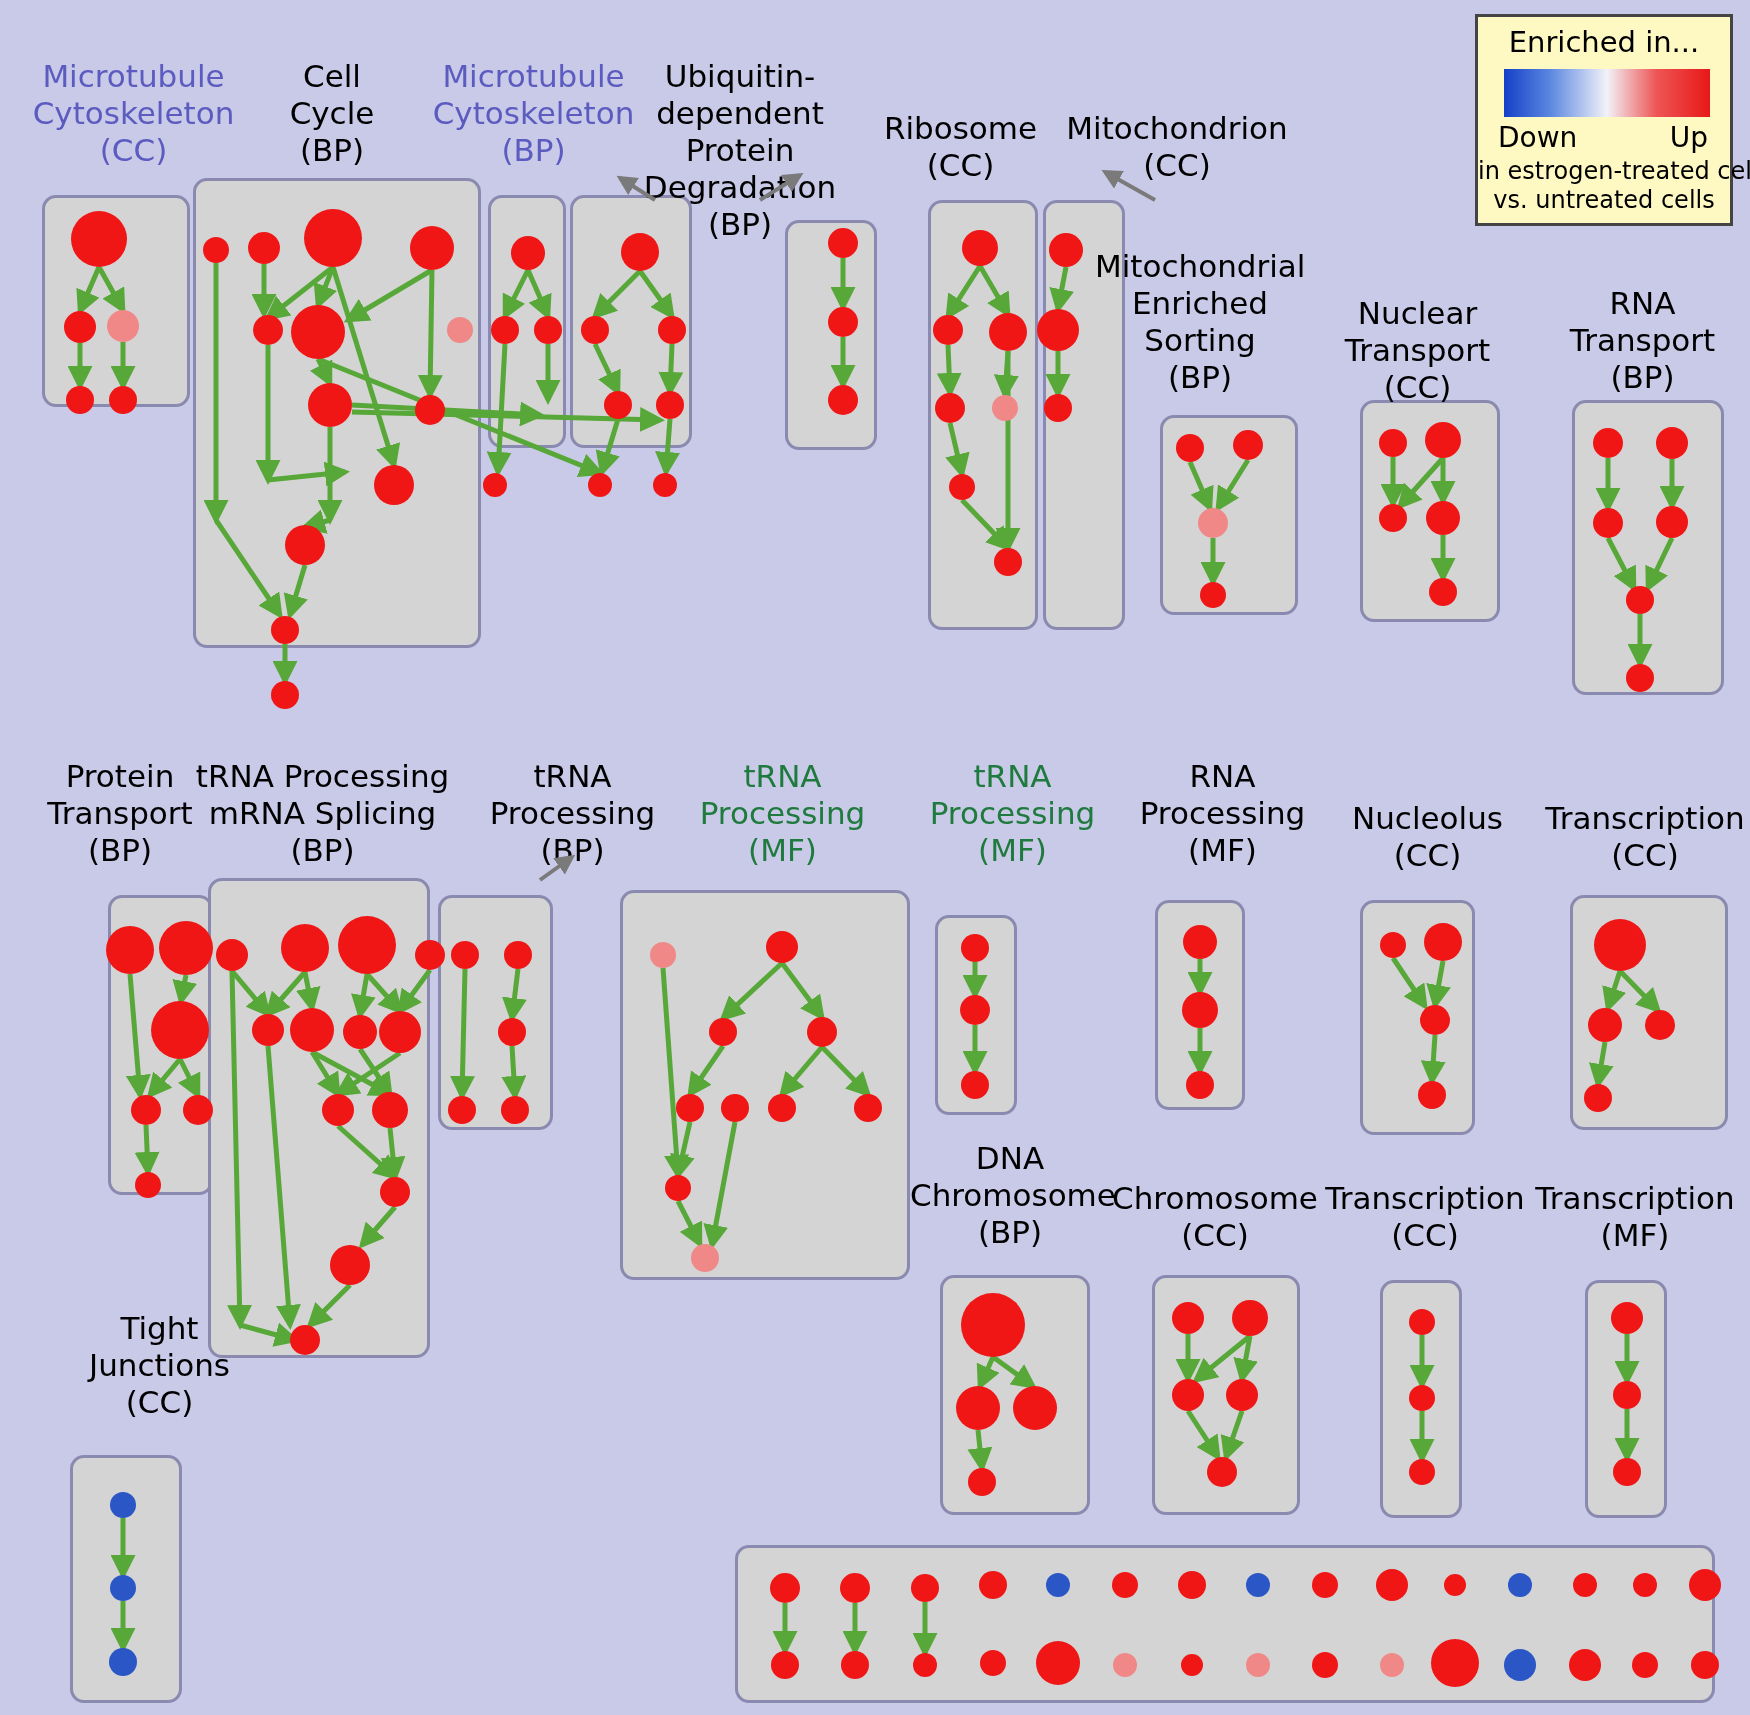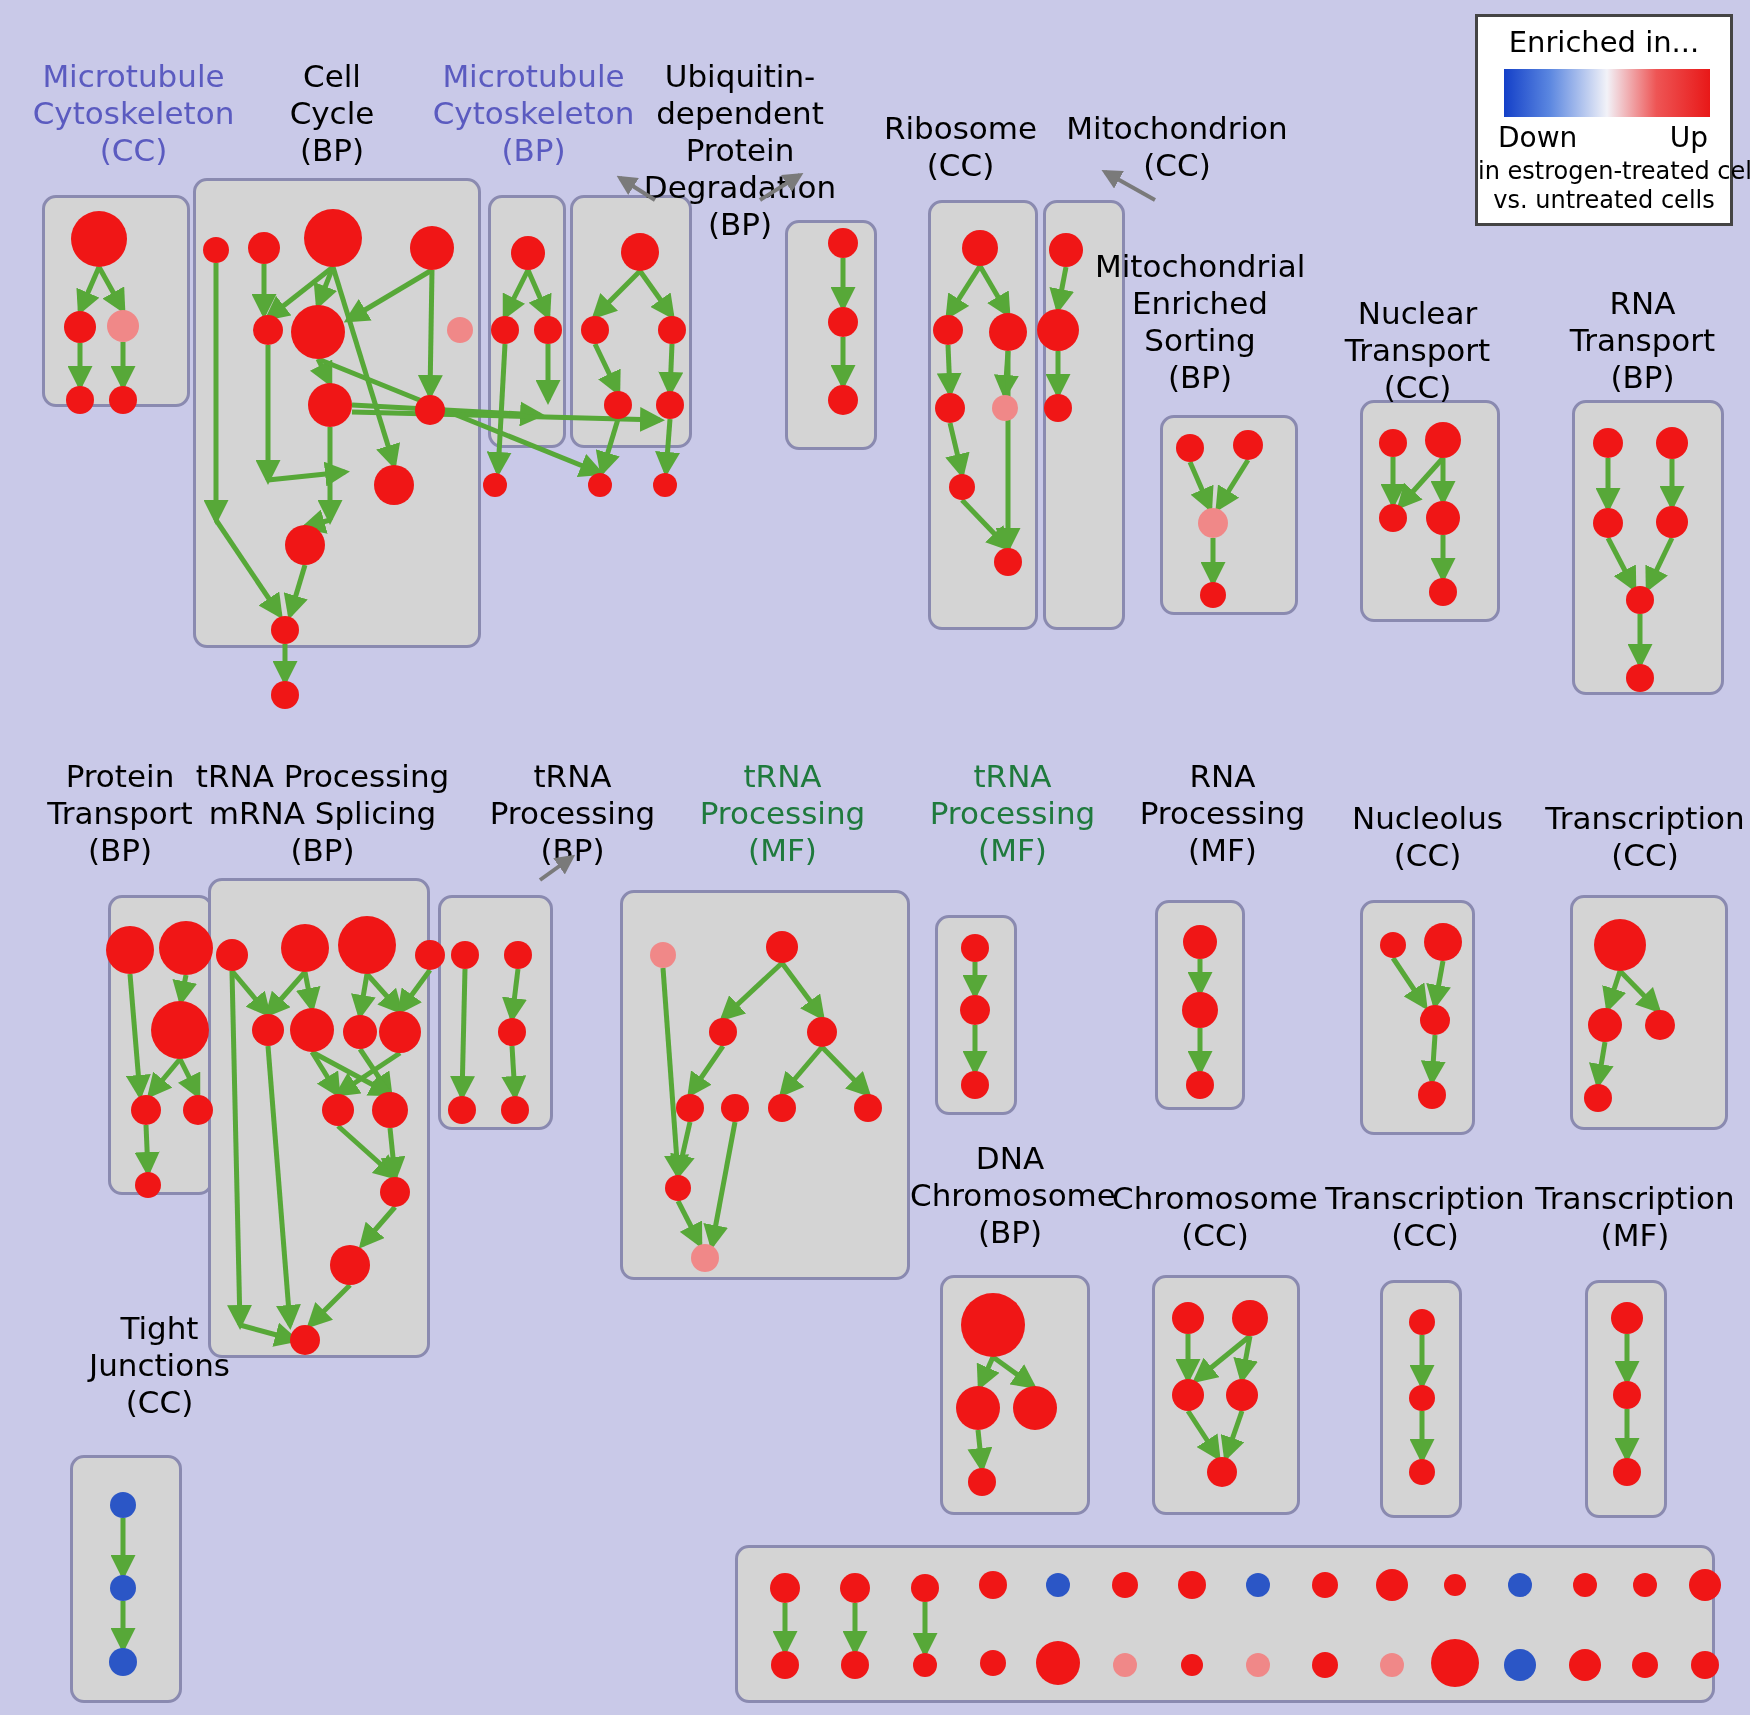--- a/index.html
+++ b/index.html
@@ -35,21 +35,21 @@
     border-radius:50%;
     box-sizing:border-box;
   }
 
   svg.edges{position:absolute;left:0;top:0;width:1750px;height:1715px;pointer-events:none;}
 
   
   .legend{
     position:absolute;
     left:1475px;top:14px;width:258px;height:212px;
-    background:#ffffff;
+    background:#fef9c3;
     border:3px solid #444;
     box-sizing:border-box;
   }
   .legend-title{
     position:absolute;left:0;top:8px;width:100%;
     text-align:center;font-size:29px;color:#000;
   }
   .gradient{
     position:absolute;left:26px;top:52px;width:206px;height:48px;
     background:linear-gradient(to right,#1440c8 0%,#5a86e0 22%,#f2f2f8 50%,#ee5555 74%,#e81818 100%);

